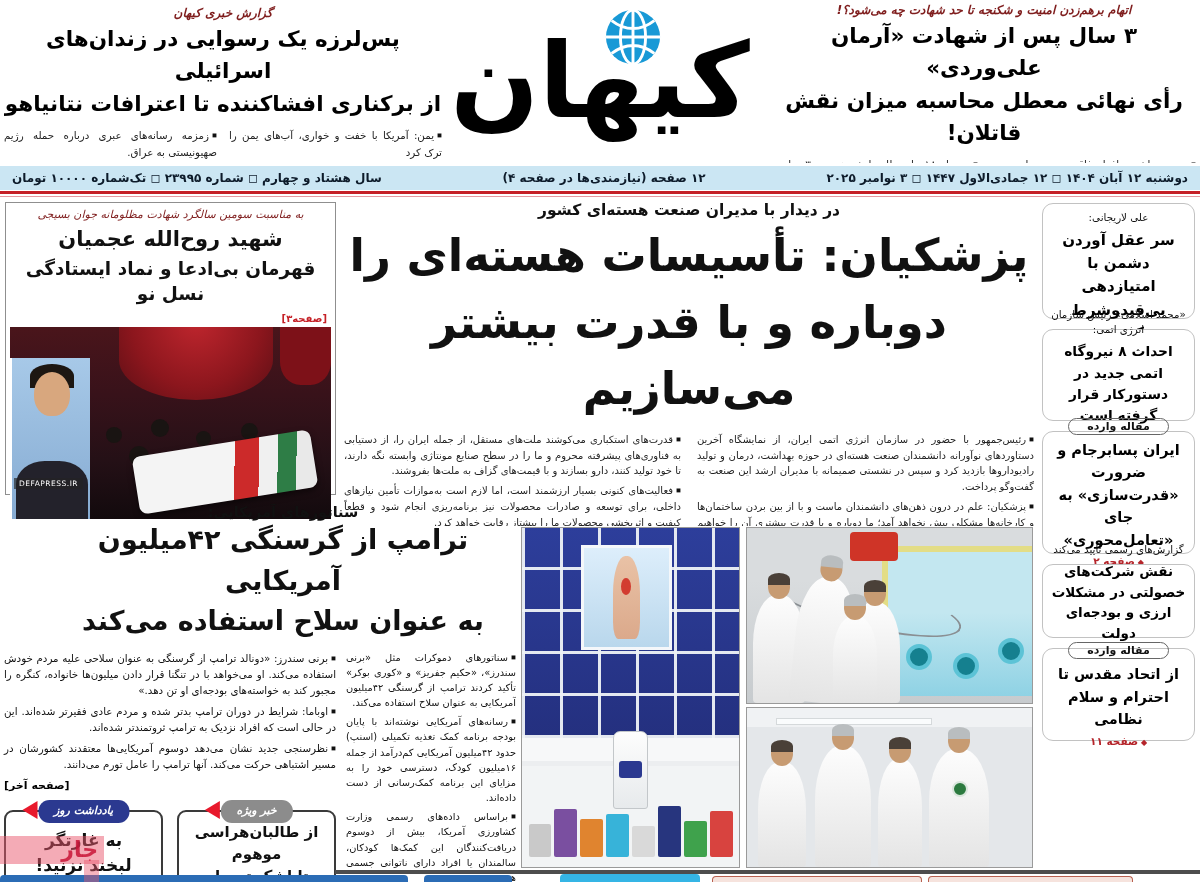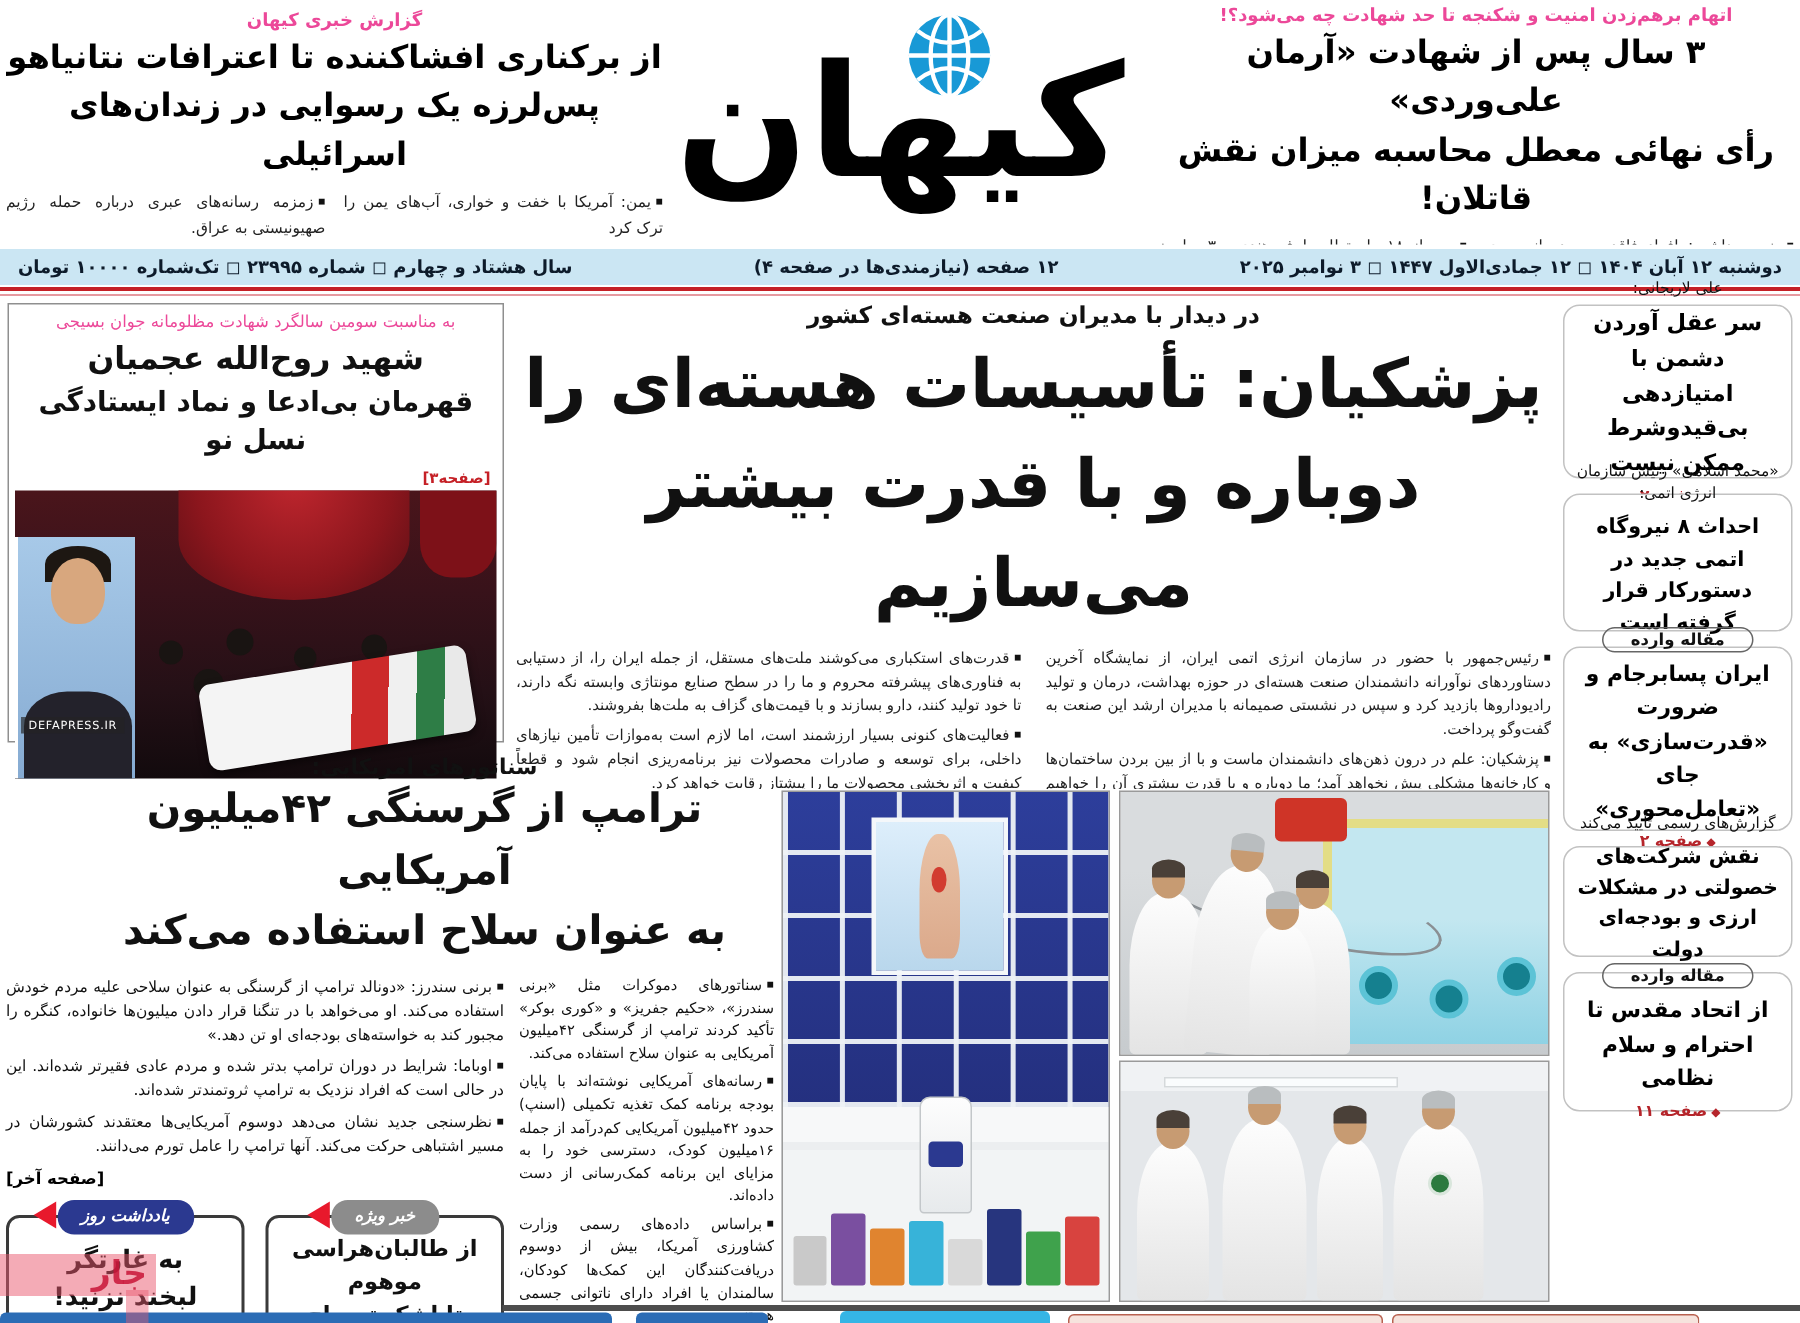--- a/index.html
+++ b/index.html
@@ -6,21 +6,21 @@
   html,body { background:#e9e9e9; }
   body { font-family:"DejaVu Sans", sans-serif; }
   #page {
     position:relative; width:1200px; height:882px; margin:0 auto;
     background:#fff; overflow:hidden; direction:rtl; color:#111;
   }
   .abs { position:absolute; }
 
   
   .story-block { overflow:hidden; }
-  .kicker-sm { text-align:center; font-size:12px; font-weight:bold; color:#ec4899; margin-bottom:3px; }
+  .kicker-sm { text-align:center; font-size:12px; font-weight:bold; color:#7f1d1d; margin-bottom:3px;font-style:italic; }
   .head-md { text-align:center; font-size:21.5px; font-weight:900; line-height:1.5; color:#000; }
   .cols { display:flex; gap:12px; margin-top:7px; }
   .col { flex:1; font-size:10.3px; line-height:1.65; text-align:justify; color:#222; }
   .b { margin-bottom:4px; }
   .b::before { content:"◼"; font-size:6px; color:#111; margin-left:3px; vertical-align:2px; }
   .pageref { text-align:left; font-weight:bold; font-size:11px; color:#000; margin-top:2px; }
 
   #tl-story { left:4px; top:6px; width:438px; height:158px; }
   #tr-story { left:772px; top:3px; width:424px; height:160px; }
 
@@ -163,22 +163,22 @@
   #jar-v { left:84px; top:860px; width:15px; height:22px; background:rgba(233,88,110,0.45); }
 </style>
 </head>
 <body>
 
 <div id="page">
 
   <div id="tl-story" class="abs story-block">
     <div class="kicker-sm">گزارش خبری کیهان</div>
     <div class="head-md">
+      <div>پس‌لرزه یک رسوایی در زندان‌های اسرائیلی</div>
       <div>از برکناری افشاکننده تا اعترافات نتانیاهو</div>
-      <div>پس‌لرزه یک رسوایی در زندان‌های اسرائیلی</div>
     </div>
     <div class="cols">
       <div class="col">
         <p class="b">یمن: آمریکا با خفت و خواری، آب‌های یمن را ترک کرد</p>
 
       </div>
       <div class="col">
         <p class="b">زمزمه رسانه‌های عبری درباره حمله رژیم صهیونیستی به عراق.</p>
 
       </div>
@@ -258,21 +258,21 @@
       </div>
       <div class="col">
         <p class="b">قدرت‌های استکباری می‌کوشند ملت‌های مستقل، از جمله ایران را، از دستیابی به فناوری‌های پیشرفته محروم و ما را در سطح صنایع مونتاژی وابسته نگه دارند، تا خود تولید کنند، دارو بسازند و با قیمت‌های گزاف به ملت‌ها بفروشند.</p>
         <p class="b">فعالیت‌های کنونی بسیار ارزشمند است، اما لازم است به‌موازات تأمین نیازهای داخلی، برای توسعه و صادرات محصولات نیز برنامه‌ریزی انجام شود و قطعاً کیفیت و اثربخشی محصولات ما را پیشتاز رقابت خواهد کرد.</p>
 
       </div>
     </div>
   </div>
 
   <div id="sidebar" class="abs">
-    <div class="sb-box" style="height:116px;">
+    <div class="sb-box" style="height:116px;justify-content:space-between;">
       <div class="sb-kicker">علی لاریجانی:</div>
       <div class="sb-title" style="font-size:15px;">سر عقل آوردن دشمن با امتیازدهی بی‌قیدوشرط ممکن نیست</div>
       <div class="sb-page">صفحه ۲</div>
     </div>
     <div class="sb-box" style="height:92px;">
       <div class="sb-kicker">«محمد اسلامی» رئیس سازمان انرژی اتمی:</div>
       <div class="sb-title" style="font-size:13.8px;">احداث ۸ نیروگاه اتمی جدید در دستورکار قرار گرفته است</div>
       <div class="sb-page">صفحه ۳</div>
     </div>
     <div class="sb-box" style="height:123px;">

